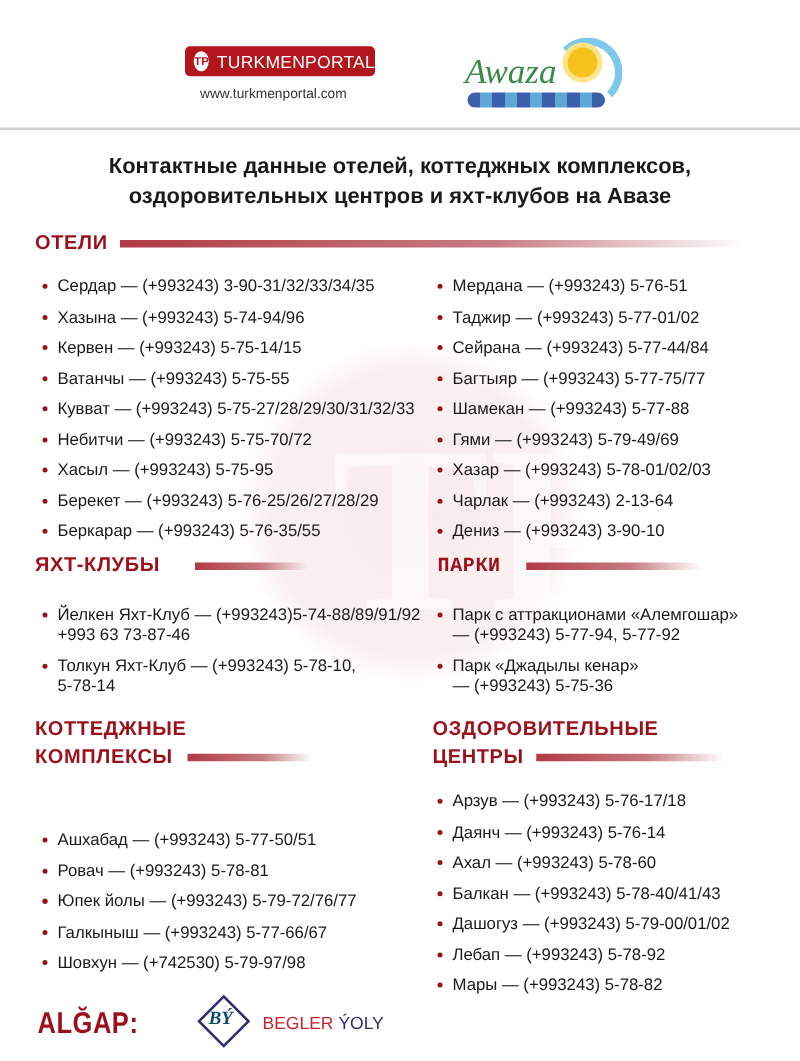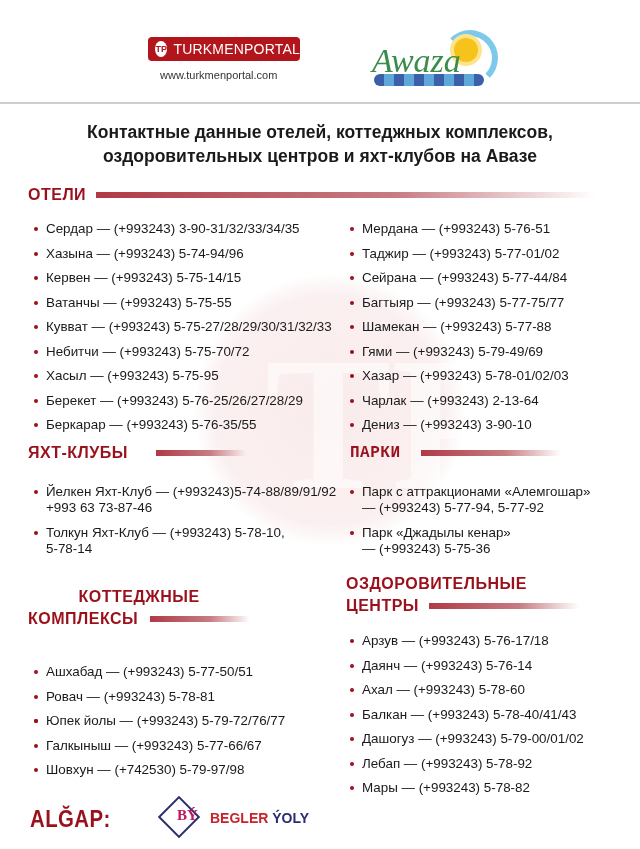--- a/index.html
+++ b/index.html
@@ -39,21 +39,21 @@
     color: #b3151c; font-size: 9px; font-weight: bold;
   }
   .tp-logo .txt { color: #fff; font-size: 14px; letter-spacing: 0.2px; }
   .tp-url { position: absolute; left: 160px; top: 69px; font-size: 11px; color: #333; }
   .awaza {
     position: absolute; left: 362px; top: 30px; width: 130px; height: 62px;
   }
   .awaza .word {
     position: absolute; left: 10px; top: 12px;
     font-family: "Liberation Serif", serif; font-style: italic;
-    font-size: 34px; color: #3a8c4a;
+    font-size: 28px; color: #3a8c4a;
   }
   .awaza .sun {
     position: absolute; left: 92px; top: 8px; width: 24px; height: 24px;
     border-radius: 50%; background: #f6c21c; box-shadow: 0 0 0 4px #fde48a;
   }
   .awaza .arc {
     position: absolute; left: 80px; top: 0; width: 44px; height: 44px;
     border-radius: 50%; border: 6px solid #7ec8ec; border-left-color: transparent; border-bottom-color: transparent;
   }
   .awaza .waves {
@@ -91,25 +91,25 @@
     transform: scaleX(0.85); transform-origin: left;
   }
   .footer-by {
     position: absolute; left: 160px; top: 798px; width: 36px; height: 36px;
   }
   .footer-by .diamond {
     position: absolute; left: 4px; top: 4px; width: 26px; height: 26px;
     border: 2px solid #2b2d6e; transform: rotate(45deg);
   }
   .footer-by .letters {
-    position: absolute; left: 17px; top: 9px; color: #be185d;
+    position: absolute; left: 7px; top: 9px; font-style: italic; color: #0c4a6e;
     font-family: "Liberation Serif", serif; font-size: 15px; font-weight: bold;
   }
   .footer-begler {
-    position: absolute; left: 210px; top: 810px; font-weight: bold; font-size: 14px;
+    position: absolute; left: 210px; top: 810px; font-weight: normal; font-size: 14px;
   }
   .footer-begler .b1 { color: #c8232c; }
   .footer-begler .b2 { color: #2b2d6e; }
 </style>
 </head>
 <body>
 
 <div class="watermark">
   <div class="glyph">TP</div>
 </div>
@@ -175,21 +175,21 @@
 <div class="section-head" style="left:350px; top:442px;font-family:Liberation Mono, monospace;">
   <span>ПАРКИ</span>
   <span class="rule" style="width:140px; margin-left:20px;"></span>
 </div>
 
 <ul class="list" style="left:346px; top:480px; width:290px;">
   <li><span class="bullet"></span><span>Парк с аттракционами «Алемгошар»</span><span class="line2" style="padding-left:0;">— (+993243) 5-77-94, 5-77-92</span></li>
   <li><span class="bullet"></span><span>Парк «Джадылы кенар»</span><span class="line2">— (+993243) 5-75-36</span></li>
 </ul>
 
-<div class="section-head" style="left:28px; top:573px; flex-direction:column; align-items:center;margin-top:13px;">
+<div class="section-head" style="left:28px; top:573px; flex-direction:column; align-items:flex-start;">
   <span>КОТТЕДЖНЫЕ</span>
   <span style="display:flex; align-items:center;">
     <span>КОМПЛЕКСЫ</span>
     <span class="rule" style="width:100px; margin-left:12px;"></span>
   </span>
 </div>
 
 <ul class="list" style="left:30px; top:660px; width:310px;">
   <li><span class="bullet"></span><span>Ашхабад — (+993243) 5-77-50/51</span></li>
   <li><span class="bullet"></span><span>Ровач — (+993243) 5-78-81</span></li>

